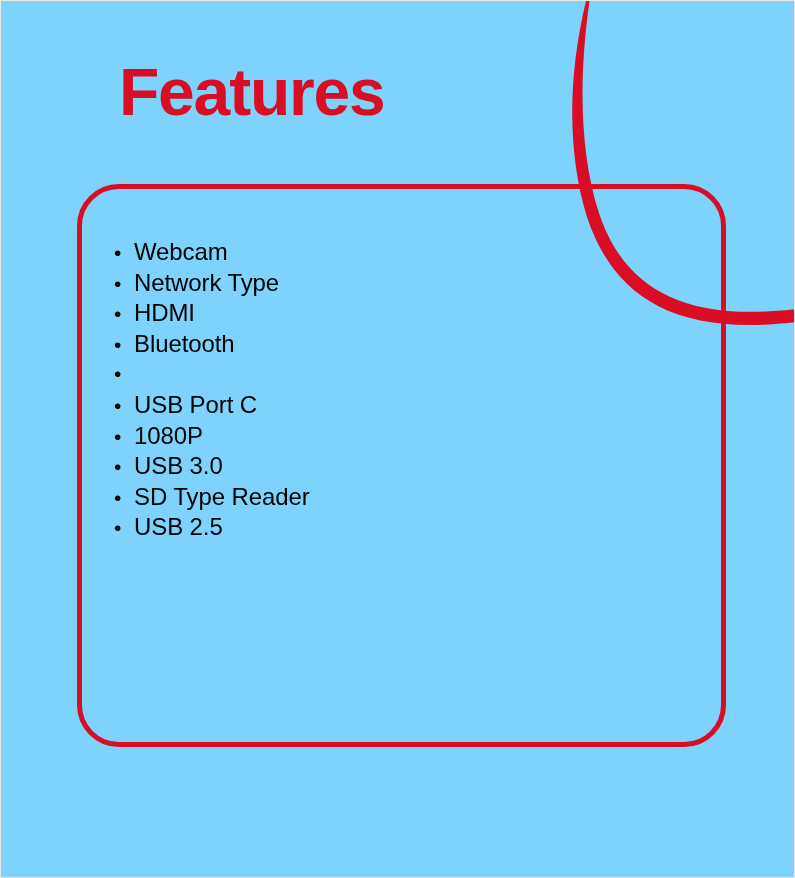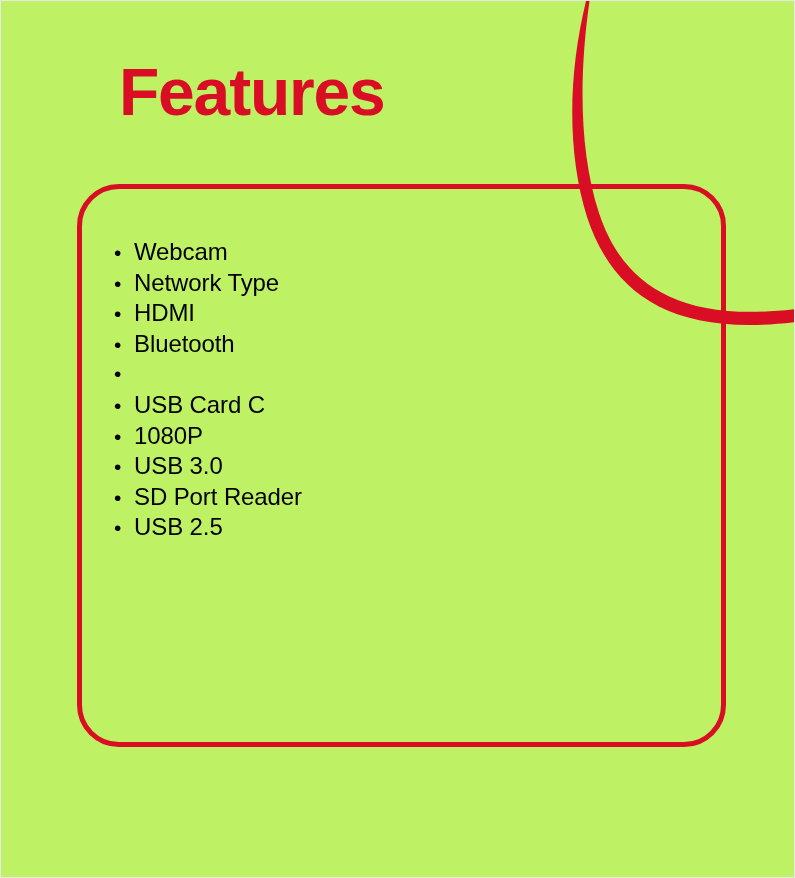--- a/index.html
+++ b/index.html
@@ -9,21 +9,21 @@
     background: #ffffff;
   }
   body {
     font-family: "Liberation Sans", sans-serif;
   }
 
   #canvas {
     position: relative;
     width: 795px;
     height: 878px;
-    background: #bef264;
+    background: #7dd3fc;
     box-sizing: border-box;
     border: 1px solid #e8e8e8;
     overflow: hidden;
   }
 
   
   #arc-layer {
     position: absolute;
     left: 0;
     top: 0;
@@ -133,33 +133,33 @@
     </li>
     <li>
       <span class="bullet">•</span>
       <span class="item-label">Bluetooth</span>
     </li>
     <li>
       <span class="bullet">•</span>
     </li>
     <li>
       <span class="bullet">•</span>
-      <span class="item-label">USB Card C</span>
+      <span class="item-label">USB Port C</span>
     </li>
     <li>
       <span class="bullet">•</span>
       <span class="item-label">1080P</span>
     </li>
     <li>
       <span class="bullet">•</span>
       <span class="item-label">USB 3.0</span>
     </li>
     <li>
       <span class="bullet">•</span>
-      <span class="item-label">SD Port Reader</span>
+      <span class="item-label">SD Type Reader</span>
     </li>
     <li>
       <span class="bullet">•</span>
       <span class="item-label">USB 2.5</span>
     </li>
   </ul>
 
 </div>
 
 </body></html>

